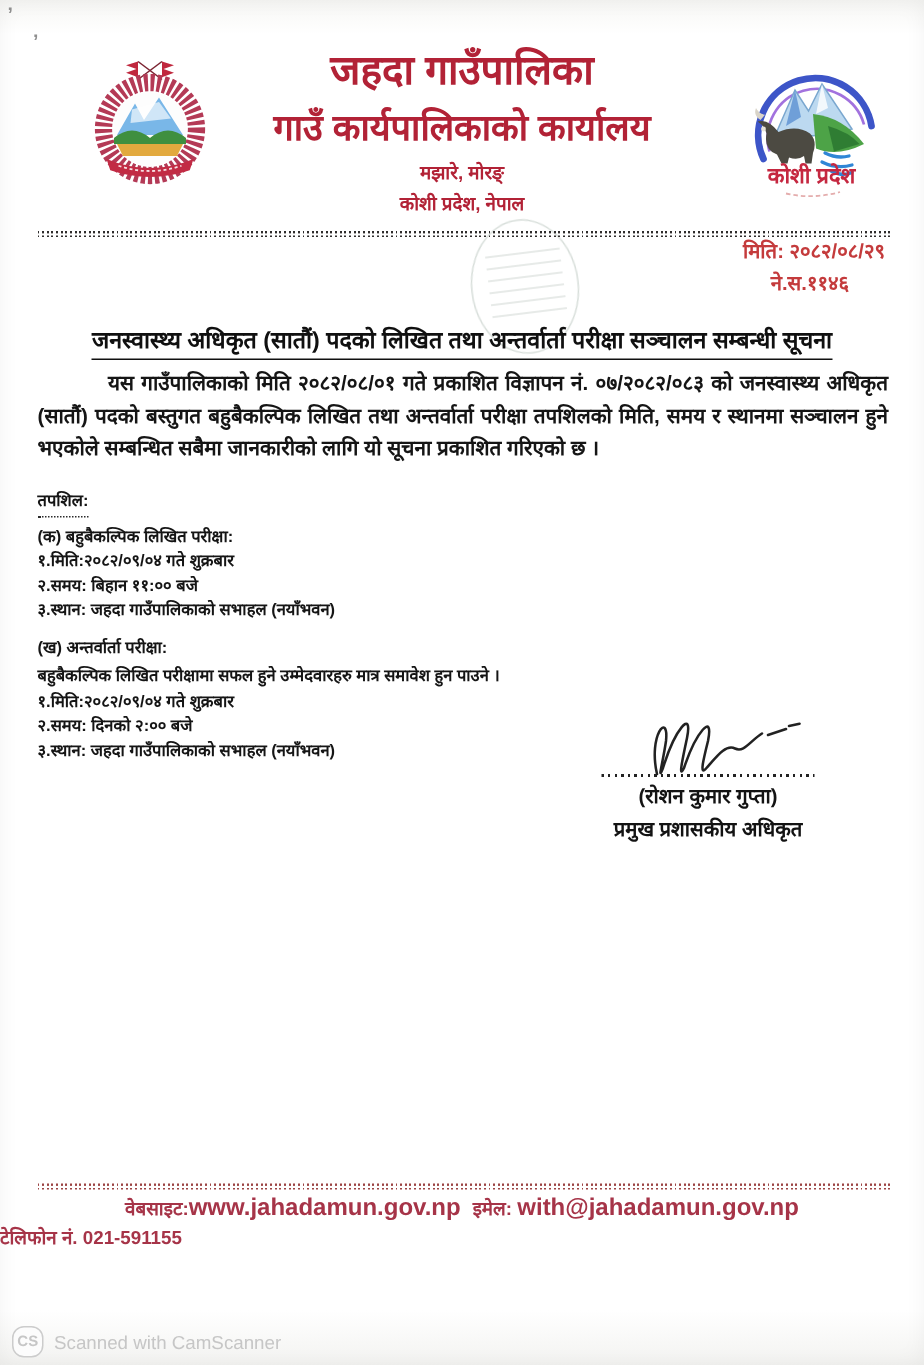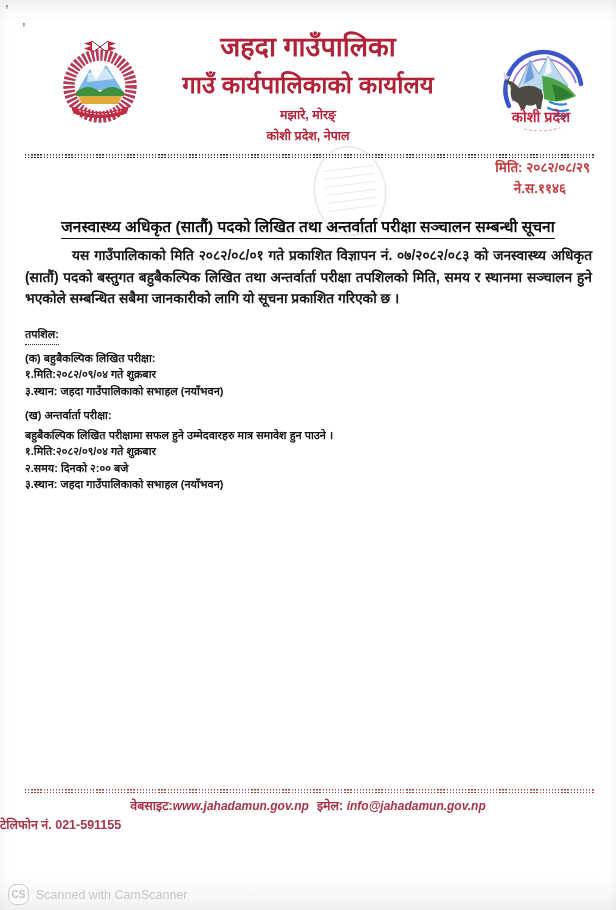--- a/index.html
+++ b/index.html
@@ -53,21 +53,21 @@
   
   .sig-block{position:absolute;left:372px;top:470px;width:200px;text-align:center;}
   .sig-svg{position:absolute;left:52px;top:0;width:118px;height:52px;}
   .sig-line{margin:46px auto 0;width:142px;height:2px;
     background:repeating-linear-gradient(90deg,#222 0 1.6px,transparent 1.6px 4.4px);}
   .sig-name{font-size:13.5px;font-weight:700;margin-top:3px;color:#131313;}
   .sig-desig{font-size:13.5px;font-weight:700;margin-top:4px;color:#131313;}
   
   .foot1{position:absolute;left:0;right:0;top:797px;text-align:center;color:#a63448;
     font-size:12.5px;font-weight:700;}
-  .foot1 .lat{font-size:12px;font-style:italic;}
+  .foot1 .lat{font-size:16px;}
   .foot1 .sp{display:inline-block;width:8px;}
   .foot2{position:absolute;left:0;right:0;top:816px;text-align:left;color:#a63448;
     font-size:12.5px;font-weight:700;}
   
   .wm{position:absolute;left:8px;bottom:5px;display:flex;align-items:center;gap:7px;}
   .cs-badge{width:19px;height:19px;border:1.8px solid #cccccc;border-radius:8px;color:#c6c6c6;
     font-size:10px;font-weight:700;display:grid;place-items:center;background:#fcfcfc;}
   .wm-text{color:#c6c6c6;font-size:12.5px;}
 </style>
 </head>
@@ -130,32 +130,42 @@
   <div class="title">
     <span>जनस्वास्थ्य अधिकृत (सातौं) पदको लिखित तथा अन्तर्वार्ता परीक्षा सञ्चालन सम्बन्धी सूचना</span>
   </div>
 
   <p class="bodypara">यस गाउँपालिकाको मिति २०८२/०८/०१ गते प्रकाशित विज्ञापन नं. ०७/२०८२/०८३ को जनस्वास्थ्य अधिकृत (सातौं) पदको बस्तुगत बहुबैकल्पिक लिखित तथा अन्तर्वार्ता परीक्षा तपशिलको मिति, समय र स्थानमा सञ्चालन हुने भएकोले सम्बन्धित सबैमा जानकारीको लागि यो सूचना प्रकाशित गरिएको छ ।</p>
 
   <div class="details">
     <span class="tapasil">तपशिल:</span>
     <div class="sec-head gapA">(क) बहुबैकल्पिक लिखित परीक्षा:</div>
     <div>१.मिति:२०८२/०९/०४ गते शुक्रबार</div>
+    <div>२.समय: बिहान ११:०० बजे</div>
     <div>३.स्थान: जहदा गाउँपालिकाको सभाहल (नयाँभवन)</div>
     <div class="sec-head gapB">(ख) अन्तर्वार्ता परीक्षा:</div>
     <div class="sec-note">बहुबैकल्पिक लिखित परीक्षामा सफल हुने उम्मेदवारहरु मात्र समावेश हुन पाउने ।</div>
     <div>१.मिति:२०८२/०९/०४ गते शुक्रबार</div>
     <div>२.समय: दिनको २:०० बजे</div>
     <div>३.स्थान: जहदा गाउँपालिकाको सभाहल (नयाँभवन)</div>
   </div>
 
+  <div class="sig-block">
+    <svg class="sig-svg" viewBox="0 0 118 52">
+      <path d="M14,46 C8,20 22,4 20,24 C18,38 14,52 18,42 C26,16 38,2 34,22 C31,36 28,50 32,42 C40,18 52,4 48,24 C45,36 42,48 47,42 C54,34 60,26 66,29 C72,32 76,24 84,19 M88,20 l12,-4" fill="none" stroke="#222222" stroke-width="1.7" stroke-linecap="round"></path>
+      <path d="M102,14 l7,-1.5" stroke="#222222" stroke-width="1.7" stroke-linecap="round"></path>
+    </svg>
+    <div class="sig-line"></div>
+    <div class="sig-name">(रोशन कुमार गुप्ता)</div>
+    <div class="sig-desig">प्रमुख प्रशासकीय अधिकृत</div>
+  </div>
 
   <div class="dotrule rule-bottom"></div>
   <div class="foot1">
-    <span>वेबसाइट:</span><span class="lat">www.jahadamun.gov.np</span><span class="sp"></span><span>इमेल:</span> <span class="lat">info@jahadamun.gov.np</span>
+    <span>वेबसाइट:</span><span class="lat">www.jahadamun.gov.np</span><span class="sp"></span><span>इमेल:</span> <span class="lat">with@jahadamun.gov.np</span>
   </div>
   <div class="foot2">टेलिफोन नं. 021-591155</div>
 
   <div class="wm">
     <div class="cs-badge">CS</div>
     <div class="wm-text">Scanned with CamScanner</div>
   </div>
 
 </div>
 

